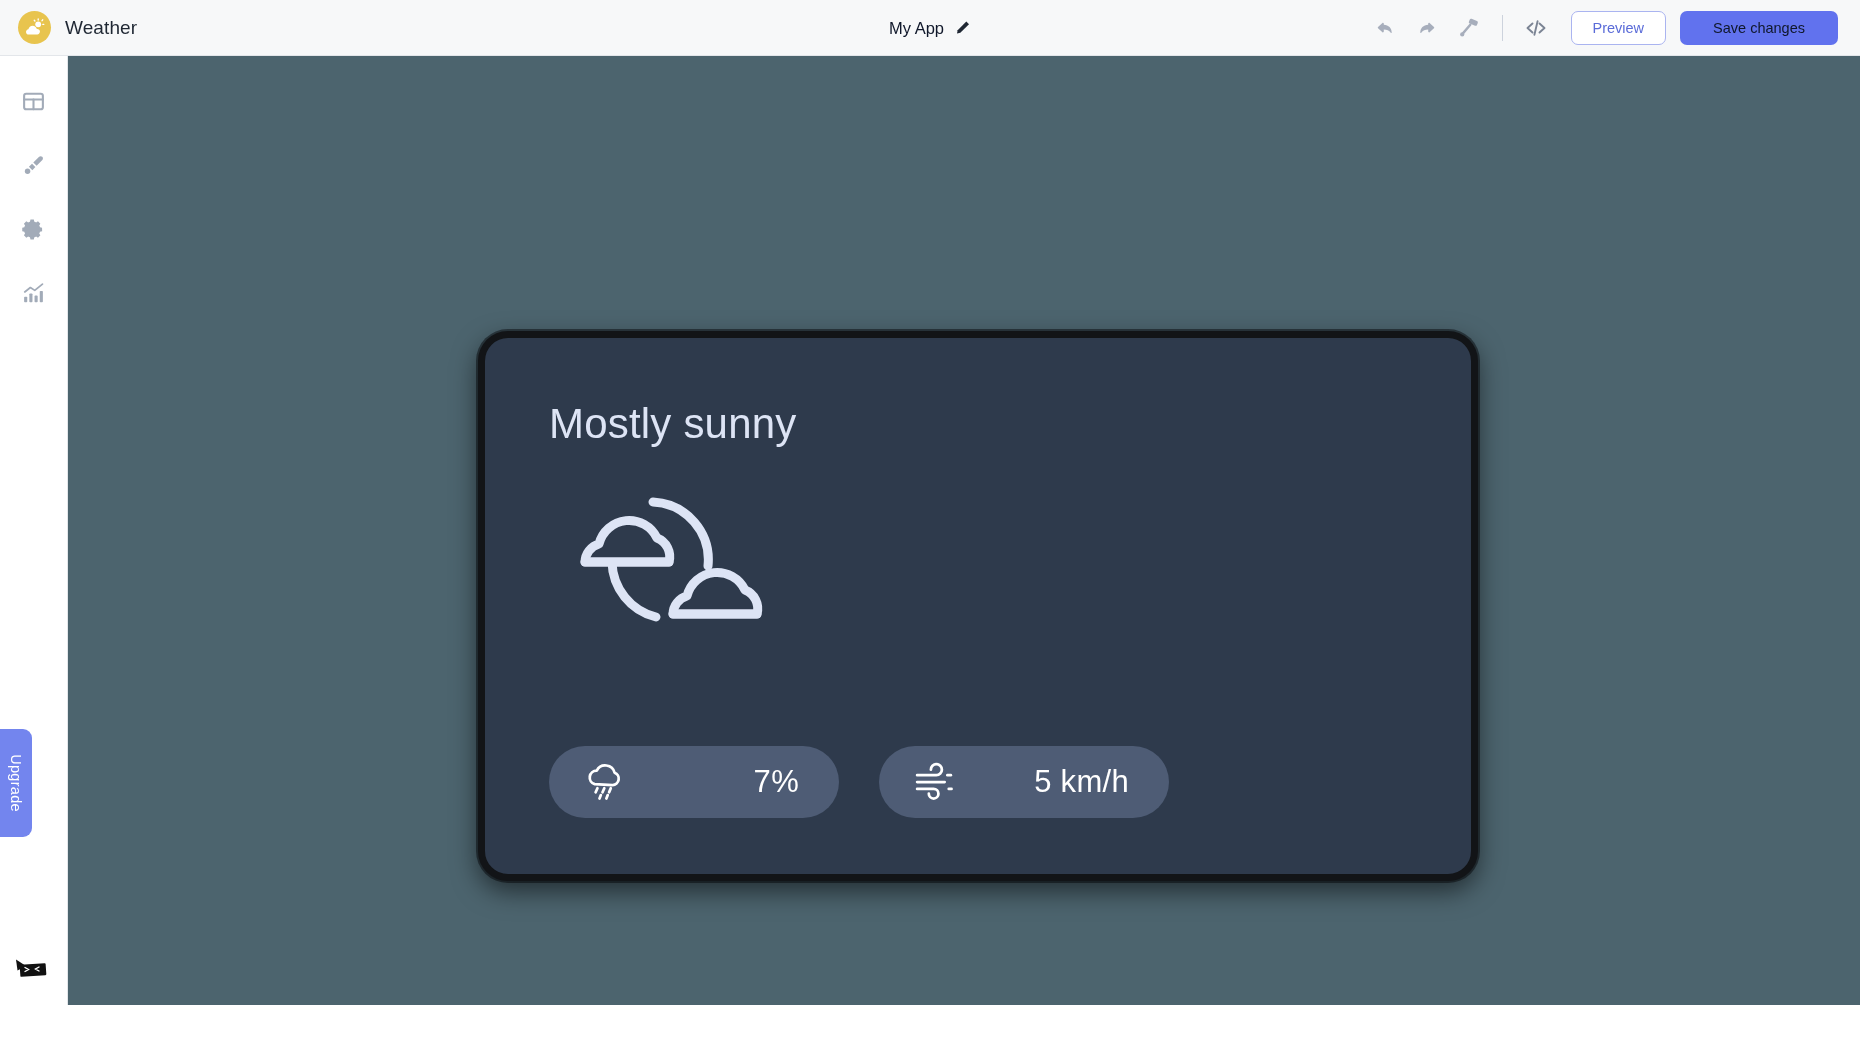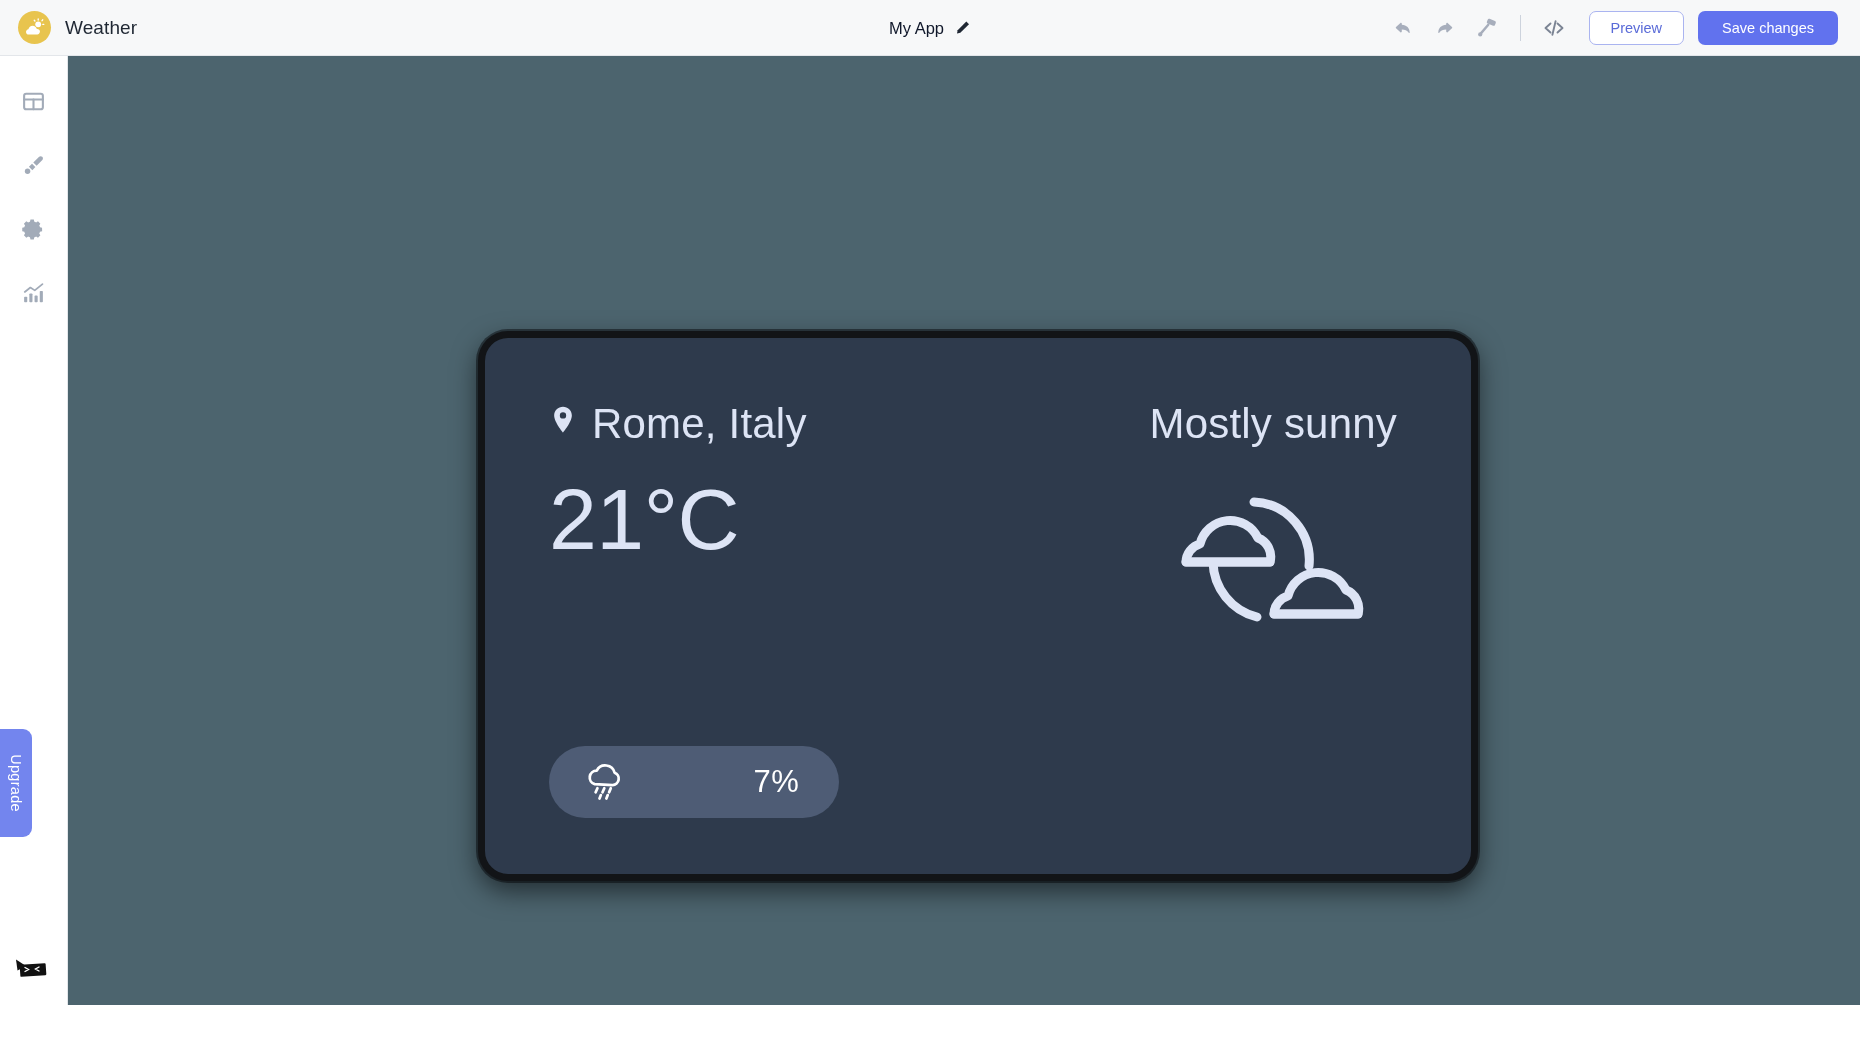--- a/index.html
+++ b/index.html
@@ -115,25 +115,25 @@
     font-family: "Liberation Sans", sans-serif;
     cursor: pointer;
     margin-left: 14px;
     display: flex;
     align-items: center;
     text-align: right;
   }
 
   .btn-save {
     height: 34px;
-    padding: 0 24px;
+    padding: 0 33px;
     border: none;
     border-radius: 7px;
     background: #6172ee;
-    color: #ffffff;
+    color: #0f172a;
     font-size: 14.5px;
     font-family: "Liberation Sans", sans-serif;
     cursor: pointer;
     margin-left: 14px;
     display: flex;
     align-items: center;
   }
 
   
   .body-row {
@@ -433,31 +433,20 @@
       </div>
     </div>
 
     <div class="canvas">
 
       <div class="card-wrap">
         <div class="weather-card">
 
           <div class="card-top">
 
-            <div class="card-left-col">
-              <div class="loc-row">
-                <span>
-                  <svg width="28" height="34" viewBox="0 0 24 30" fill="#dde4f5">
-                    <path d="M12 1.5c-4.3 0-7.8 3.4-7.8 7.7 0 5.8 7.8 15 7.8 15s7.8-9.2 7.8-15c0-4.3-3.5-7.7-7.8-7.7zm0 10.5a2.8 2.8 0 110-5.6 2.8 2.8 0 010 5.6z"></path>
-                  </svg>
-                </span>
-                <span class="loc-name">Rome, Italy</span>
-              </div>
-              <div class="temp">21°C</div>
-            </div>
 
             <div class="card-right-col">
               <div class="condition">Mostly sunny</div>
               <div class="cond-icon">
                 <svg width="215" height="160" viewBox="0 0 215 160" fill="none" stroke="#dde4f5" stroke-width="9" stroke-linecap="round" stroke-linejoin="round">
 
                   <path d="M88 28 A58 58 0 0 1 143 92"></path>
                   <path d="M47 88 A58 58 0 0 0 91 143"></path>
 
                   <path d="M20 88 a19 19 0 0 1 14 -18 a31 31 0 0 1 58 -6 a20 20 0 0 1 12 24 z" fill="#2e3a4c"></path>
@@ -480,20 +469,32 @@
                   <line x1="15.5" y1="20.5" x2="14.2" y2="23.5"></line>
                   <line x1="20.2" y1="20.5" x2="19" y2="23.5"></line>
                   <line x1="13" y1="25.5" x2="12" y2="28"></line>
                   <line x1="18" y1="25.5" x2="17" y2="28"></line>
                 </svg>
               </span>
               <span class="stat-value">7%</span>
             </div>
 
 
+            <div class="stat-pill">
+              <span class="stat-icon">
+                <svg width="44" height="44" viewBox="0 0 32 32" fill="none" stroke="#ffffff" stroke-width="2" stroke-linecap="round" stroke-linejoin="round">
+                  <path d="M3 11 h14 a4 4 0 1 0 -4 -4"></path>
+                  <path d="M3 16 h20"></path>
+                  <path d="M3 21 h12 a3.5 3.5 0 1 1 -3.5 3.5"></path>
+                  <line x1="25" y1="11" x2="27.5" y2="11"></line>
+                  <line x1="26" y1="21" x2="28" y2="21"></line>
+                </svg>
+              </span>
+              <span class="stat-value">5 km/h</span>
+            </div>
 
           </div>
         </div>
       </div>
 
     </div>
   </div>
 </div>
 
 </body></html>

